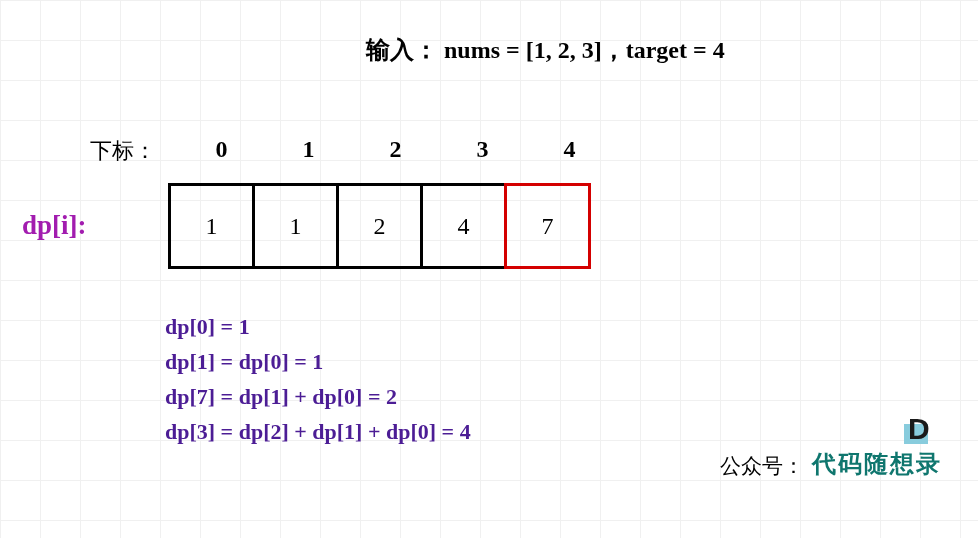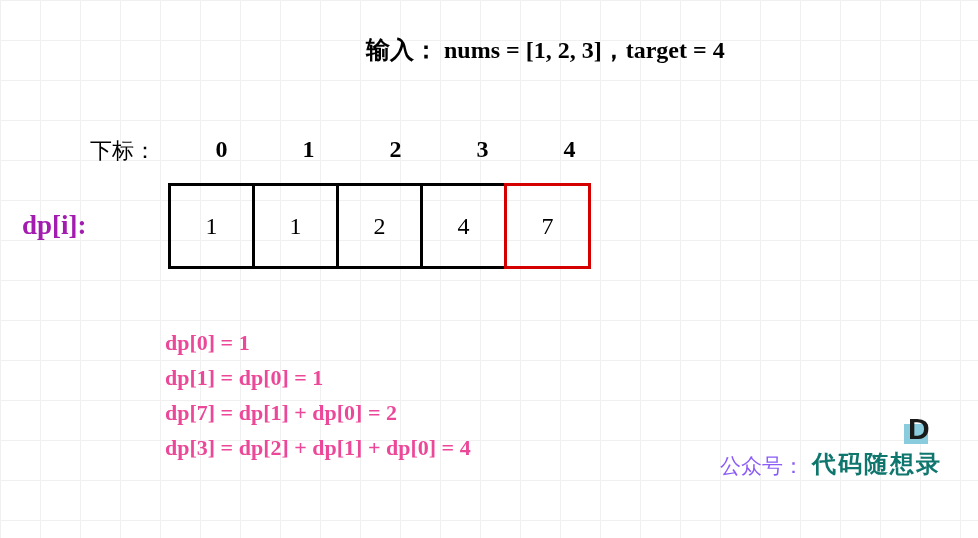--- a/index.html
+++ b/index.html
@@ -79,38 +79,37 @@
     border-color: #d40000;
     position: relative;
     z-index: 1;
   }
   .eq-block {
     position: absolute;
     top: 310px;
     left: 165px;
     font-size: 22px;
     font-weight: bold;
-    color: #ec4899;
+    color: #4c1d95;
     line-height: 1.5;
-    margin-top: 16px;
   }
   .eq-line {
     margin-bottom: 2px;
   }
   .credit-block {
     position: absolute;
     bottom: 58px;
     right: 36px;
     display: flex;
     align-items: flex-end;
     gap: 8px;
   }
   .credit-label {
     font-size: 21px;
-    color: #8b5cf6;
+    color: #000000;
     font-family: "SimSun", serif;
   }
   .credit-brand {
     display: flex;
     flex-direction: column;
     align-items: flex-end;
   }
   .d-icon {
     width: 30px;
     height: 30px;

